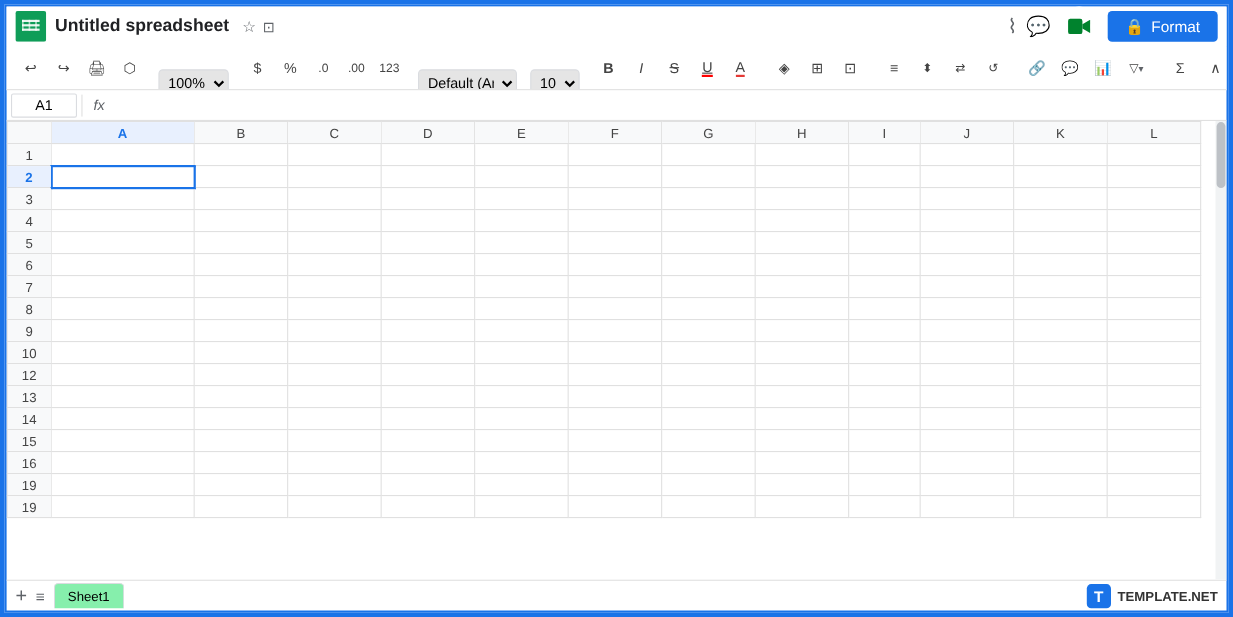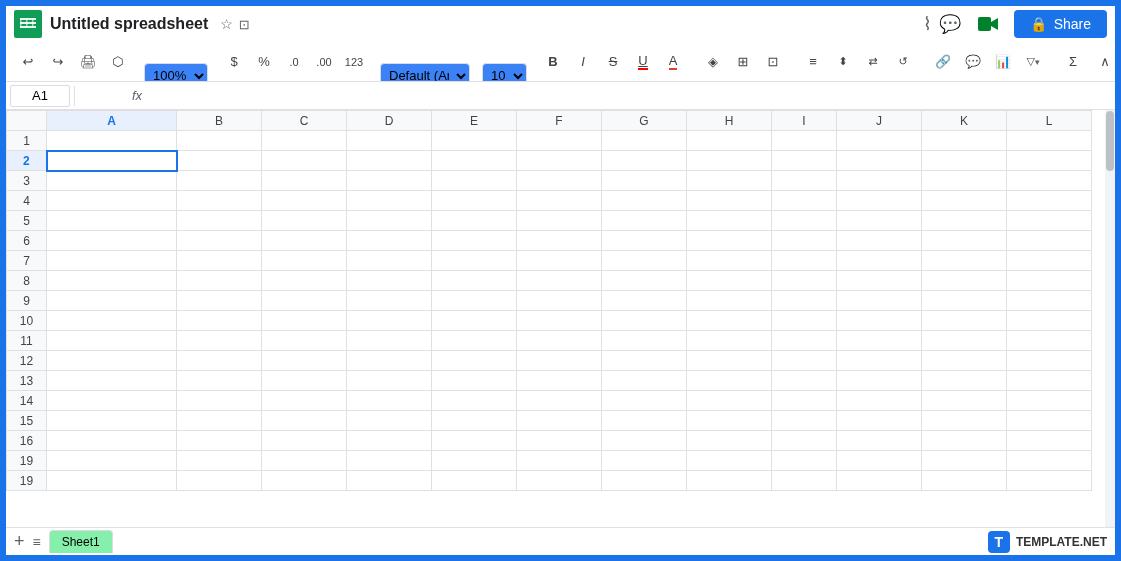--- a/index.html
+++ b/index.html
@@ -133,21 +133,21 @@
       height: 20px;
       background: #e0e0e0;
       margin: 0 4px;
     }
     .toolbar-select {
       height: 26px;
       border: 1px solid #dadce0;
       border-radius: 4px;
       font-size: 13px;
       padding: 0 4px;
-      background: #3b82f6;
+      background: #e5e5e5;
       cursor: pointer;
       margin-top: 28px;
     }
     .zoom-select {
       width: 68px;
     }
     .font-select {
       width: 90px;
     }
     .font-size-select {
@@ -174,21 +174,20 @@
     .formula-sep {
       width: 1px;
       height: 20px;
       background: #e0e0e0;
     }
     .fx-label {
       color: #5f6368;
       font-size: 13px;
       font-style: italic;
       padding: 0 6px;
-      margin-left: 47px;
     }
     .formula-input {
       flex: 1;
       border: none;
       outline: none;
       font-size: 13px;
       height: 24px;
     }
     
     .grid-container {
@@ -357,21 +356,21 @@
 
       <button class="meet-btn">
         <svg width="22" height="22" viewBox="0 0 22 22">
           <rect x="1" y="4" width="13" height="14" rx="2" fill="#00832d"></rect>
           <polygon points="14,9 21,5 21,17 14,13" fill="#00832d"></polygon>
           <rect x="1" y="4" width="13" height="14" rx="2" fill="#00832d" opacity="0.1"></rect>
         </svg>
       </button>
       <button class="share-btn">
         <span>🔒</span>
-        <span>Share</span>
+        <span>Format</span>
       </button>
     </div>
   </div>
 
 
   <div class="toolbar">
     <button class="toolbar-btn" title="Undo">↩</button>
     <button class="toolbar-btn" title="Redo">↪</button>
     <button class="toolbar-btn" title="Print">🖨</button>
     <button class="toolbar-btn" title="Paint format">⬡</button>
@@ -621,35 +620,20 @@
               <td class="cell"></td>
               <td class="cell"></td>
               <td class="cell"></td>
               <td class="cell"></td>
               <td class="cell"></td>
               <td class="cell"></td>
               <td class="cell"></td>
               <td class="cell"></td>
             </tr>
             <tr>
-              <th class="row-header">11</th>
-              <td class="cell"></td>
-              <td class="cell"></td>
-              <td class="cell"></td>
-              <td class="cell"></td>
-              <td class="cell"></td>
-              <td class="cell"></td>
-              <td class="cell"></td>
-              <td class="cell"></td>
-              <td class="cell"></td>
-              <td class="cell"></td>
-              <td class="cell"></td>
-              <td class="cell"></td>
-            </tr>
-            <tr>
               <th class="row-header">12</th>
               <td class="cell"></td>
               <td class="cell"></td>
               <td class="cell"></td>
               <td class="cell"></td>
               <td class="cell"></td>
               <td class="cell"></td>
               <td class="cell"></td>
               <td class="cell"></td>
               <td class="cell"></td>

